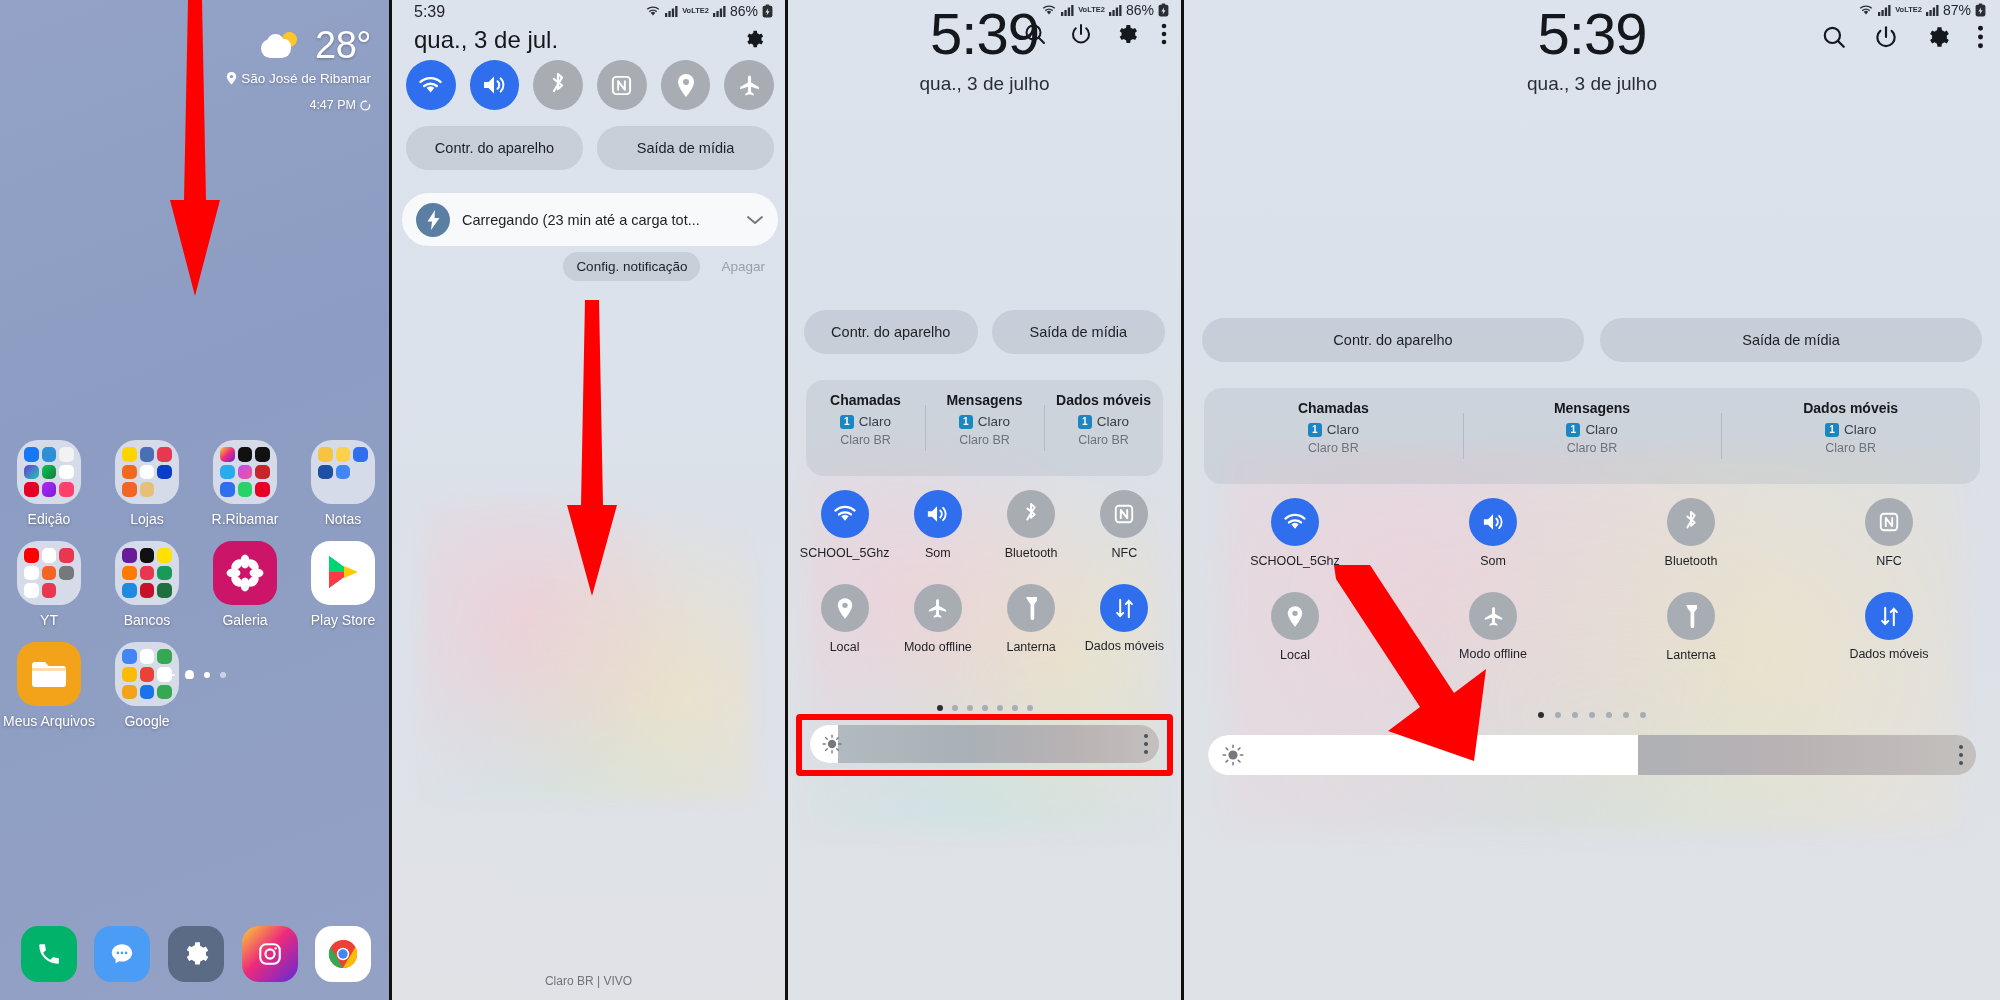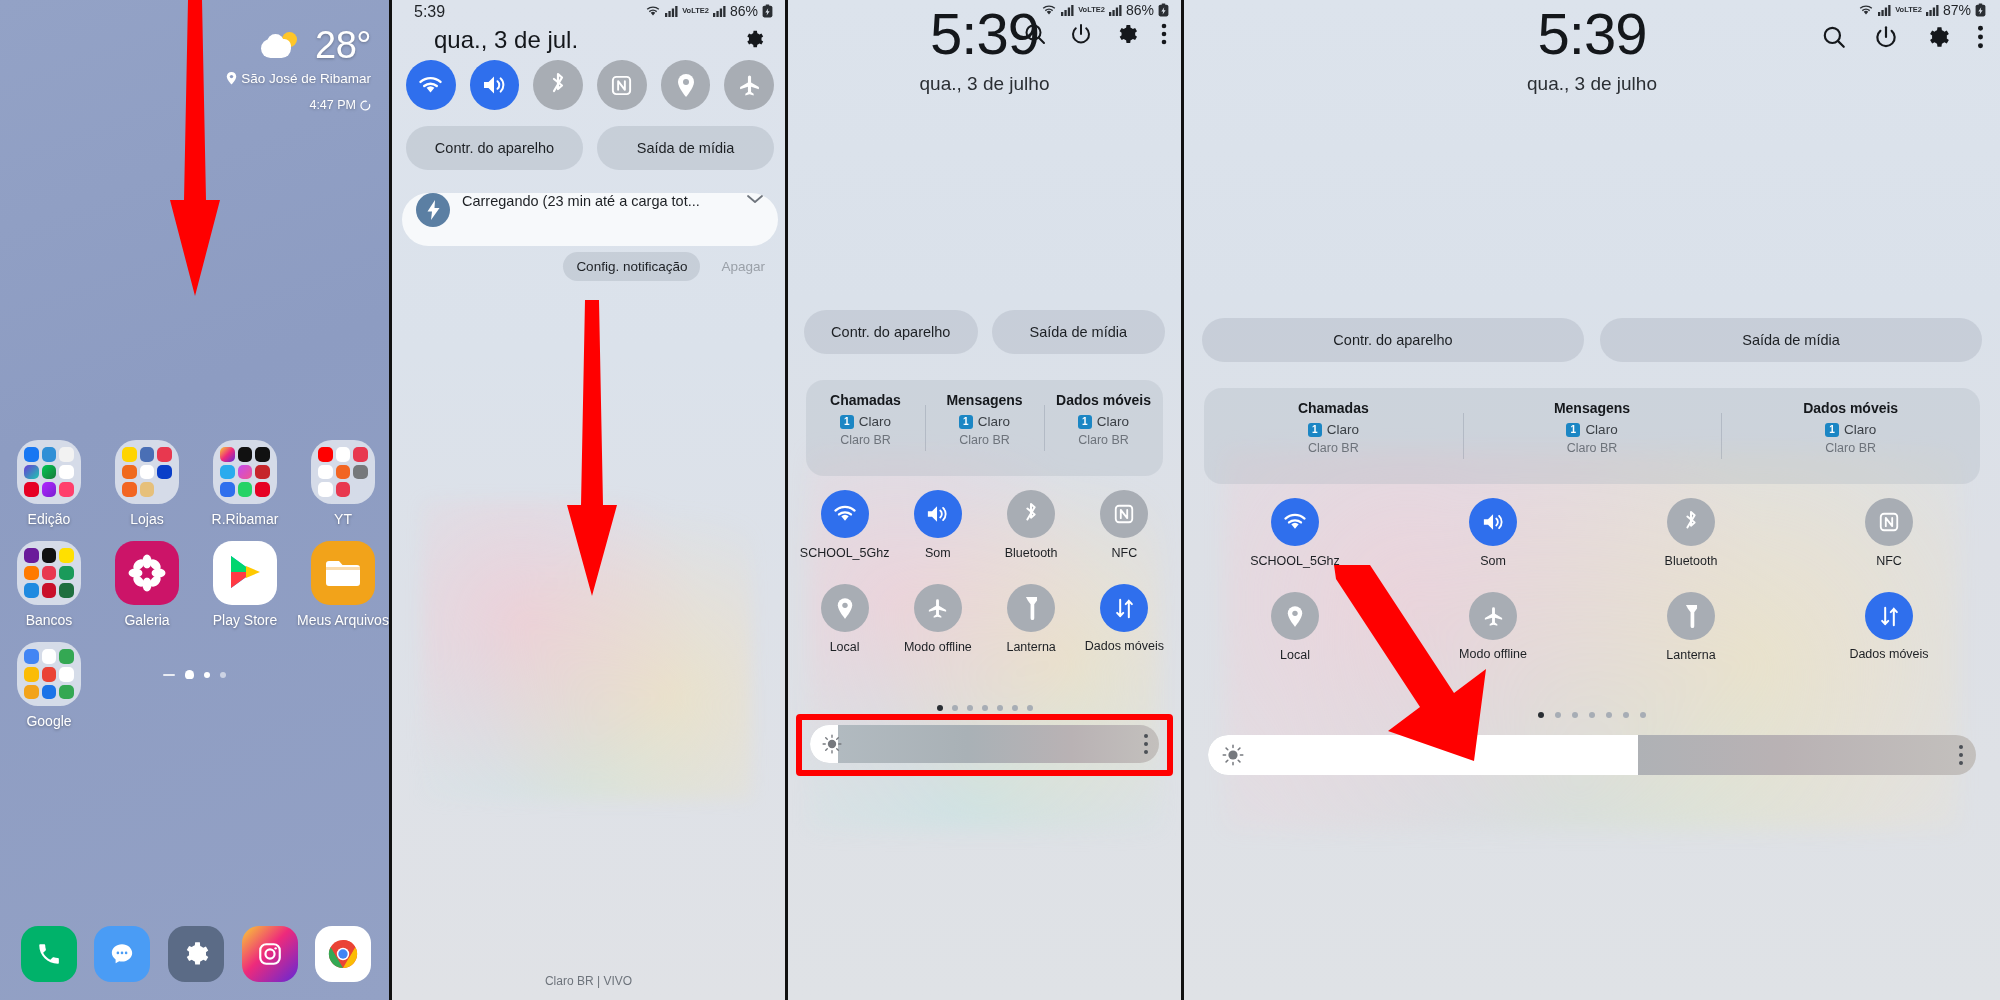--- a/index.html
+++ b/index.html
@@ -94,42 +94,42 @@
   }
   .p2-blob {
     position:absolute; width:330px; height:300px; left:30px; top:500px;
     background: radial-gradient(circle at 30% 40%, rgba(255,190,200,.45), rgba(255,255,255,0) 62%),
                 radial-gradient(circle at 75% 65%, rgba(255,225,170,.45), rgba(255,255,255,0) 60%),
                 radial-gradient(circle at 50% 85%, rgba(190,230,225,.4), rgba(255,255,255,0) 62%);
     filter: blur(8px);
   }
   .p2-time { position:absolute; left:22px; top:3px; font-size:16px; color:#1f2226; font-weight:400;}
   .p2-status { position:absolute; right:12px; top:3px; display:flex; align-items:center; gap:4px;}
-  .p2-date { position:absolute; left:22px; top:26px; font-size:24px; color:#14171b;margin-left:20px;}
+  .p2-date { position:absolute; left:22px; top:26px; font-size:24px; color:#14171b;}
   .p2-gear { position:absolute; right:20px; top:28px; }
 
   .qs-row {
     position:absolute; left:14px; top:60px; width:368px;
     display:flex; gap:14px;
   }
   .qtoggle { width:50px;height:50px;border-radius:50%;display:flex;align-items:center;justify-content:center;}
   .qt-on{background:#2f6fed;}
   .qt-off{background:#a8adb4;}
 
   .pillrow { position:absolute; left:14px; top:126px; width:368px; display:flex; gap:14px;}
   .pill {
     flex:1; height:44px; border-radius:22px; background: rgba(174,182,193,.45);
     display:flex; align-items:center; justify-content:center;
     font-size:14.5px; color:#1d2024;
   }
 
   .notif {
     position:absolute; left:10px; top:193px; width:376px; height:53px;
     background:#f7f9fb; border-radius:27px;
-    display:flex; padding: 0 14px; gap:12px;
+    display:flex; align-items:center; padding: 0 14px; gap:12px;
   }
   .notif-ic{width:34px;height:34px;border-radius:50%;background:#5b7fa3;display:flex;align-items:center;justify-content:center;flex:0 0 auto;}
   .notif-txt{font-size:14.5px;color:#1d2024;flex:1;white-space:nowrap;overflow:hidden;}
   .notif-actions{position:absolute; left:10px; top:252px; width:376px; display:flex; justify-content:flex-end; align-items:center; gap:8px;}
   .na-btn{font-size:13.5px;color:#1d2024;background:rgba(174,182,193,.45);border-radius:15px;padding:7px 13px;}
   .na-btn.dim{background:transparent;color:#9aa0a8;}
   .p2-carrier{position:absolute;left:0;right:0;bottom:12px;text-align:center;font-size:12px;color:#6e747c;}
 
   
   .panelQS { height:1000px; position:relative; overflow:hidden;
@@ -258,20 +258,34 @@
           <div class="mini" style="background:#2aabee"></div>
           <div class="mini" style="background:linear-gradient(135deg,#c44bf0,#f0568f)"></div>
           <div class="mini" style="background:#c6252b"></div>
           <div class="mini" style="background:#2f6fed"></div>
           <div class="mini" style="background:#25d366"></div>
           <div class="mini" style="background:#e60023"></div>
         </div>
         <div class="app-label">R.Ribamar</div>
       </div>
 
+      <div class="app">
+        <div class="folder">
+          <div class="mini" style="background:#f6c342"></div>
+          <div class="mini" style="background:#fbd14b"></div>
+          <div class="mini" style="background:#2f6fed"></div>
+          <div class="mini" style="background:#1f4fa3"></div>
+          <div class="mini" style="background:#4285f4"></div>
+          <div class="mini" style="background:transparent"></div>
+          <div class="mini" style="background:transparent"></div>
+          <div class="mini" style="background:transparent"></div>
+          <div class="mini" style="background:transparent"></div>
+        </div>
+        <div class="app-label">Notas</div>
+      </div>
 
       <div class="app">
         <div class="folder">
           <div class="mini" style="background:#ff0000"></div>
           <div class="mini" style="background:#fff"></div>
           <div class="mini" style="background:#e8384f"></div>
           <div class="mini" style="background:#fff"></div>
           <div class="mini" style="background:#f26522"></div>
           <div class="mini" style="background:#76787b"></div>
           <div class="mini" style="background:#fff"></div>

